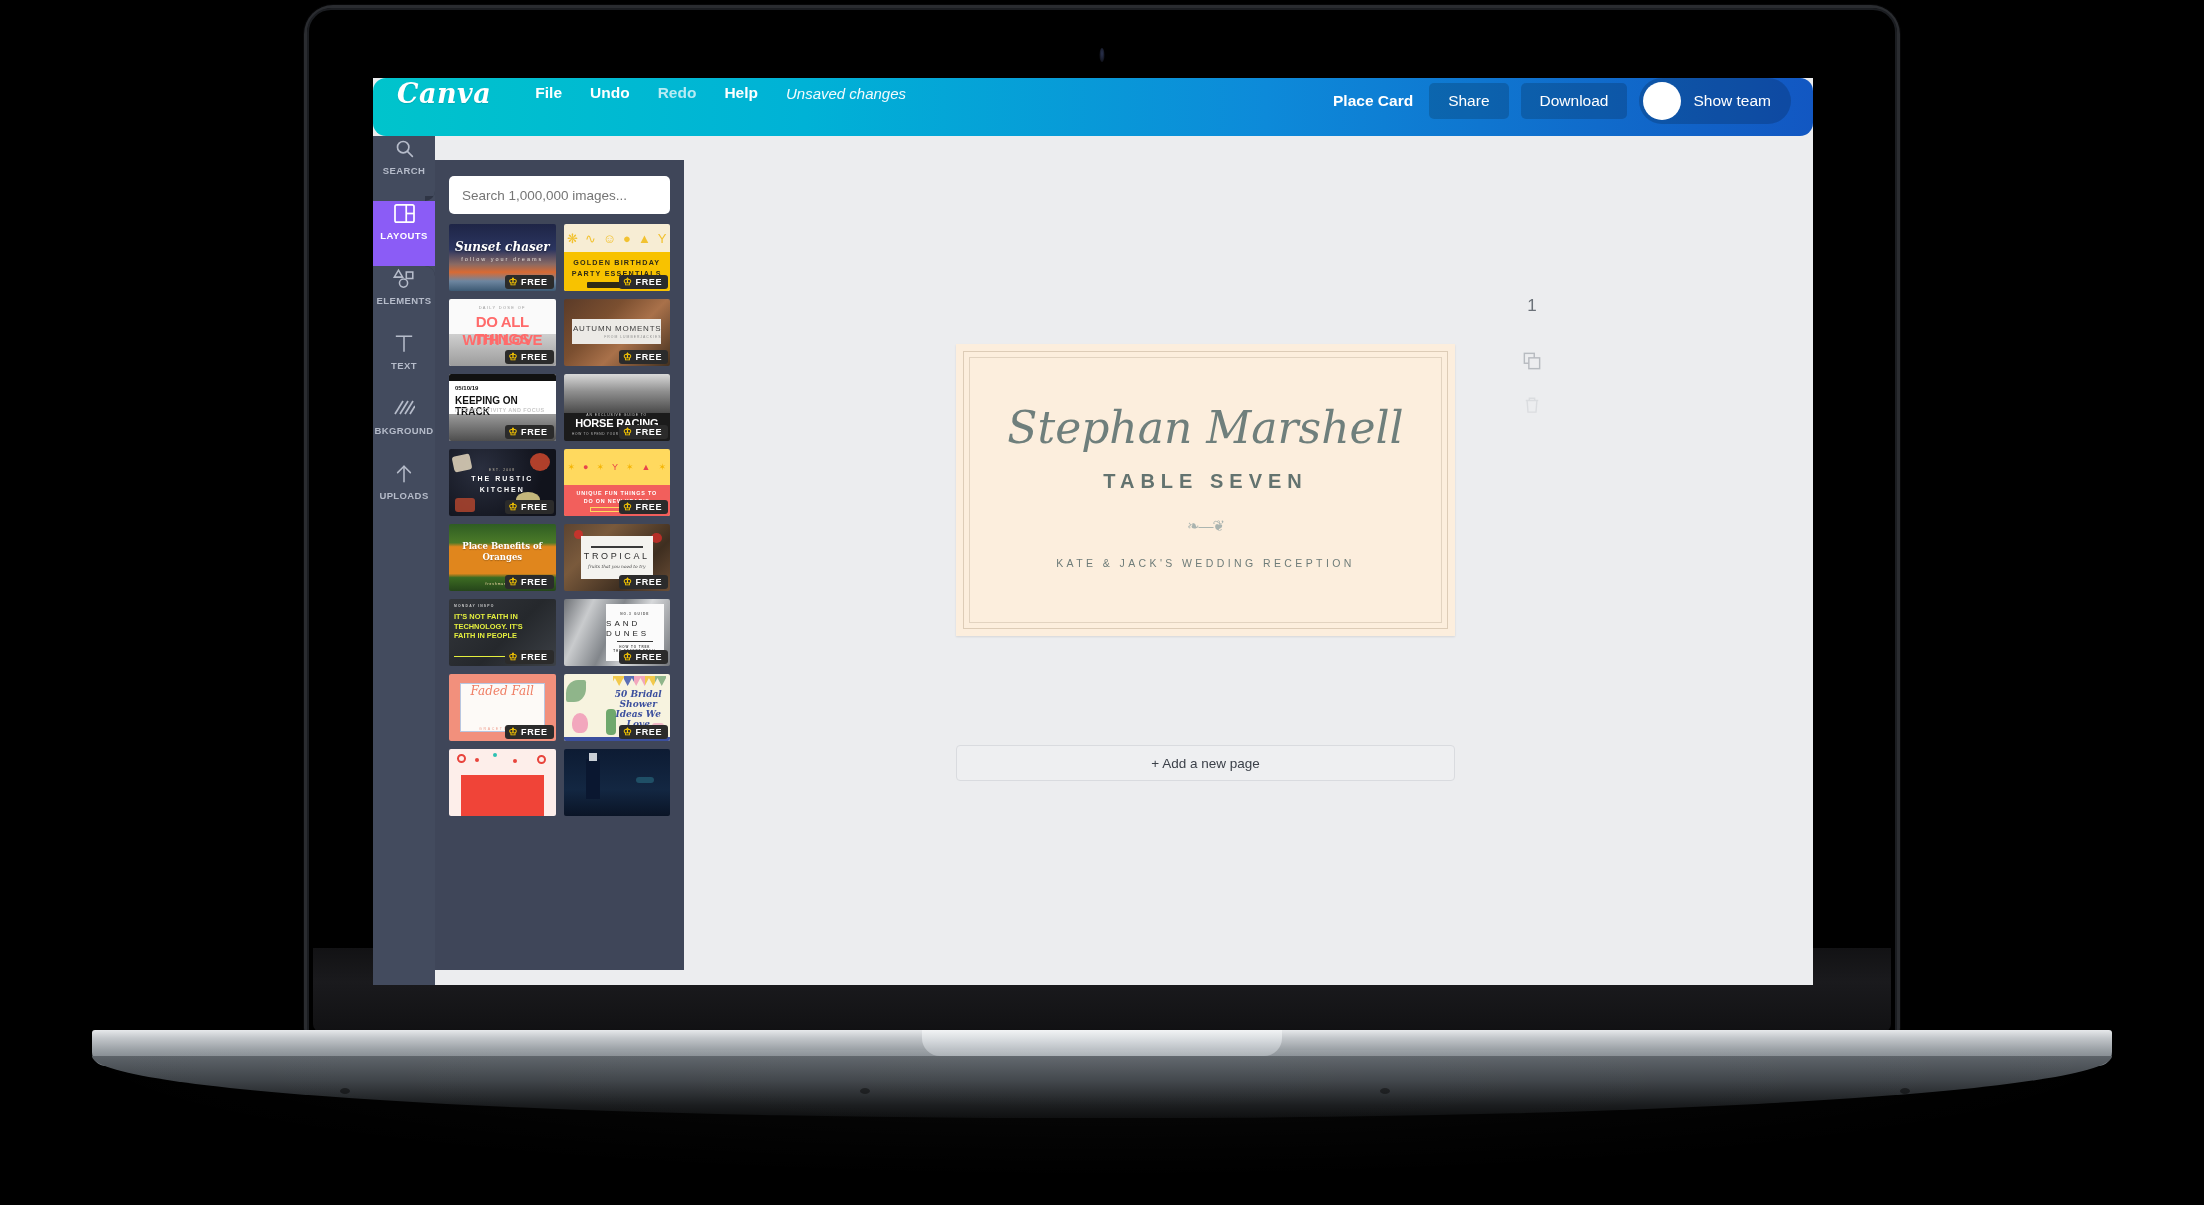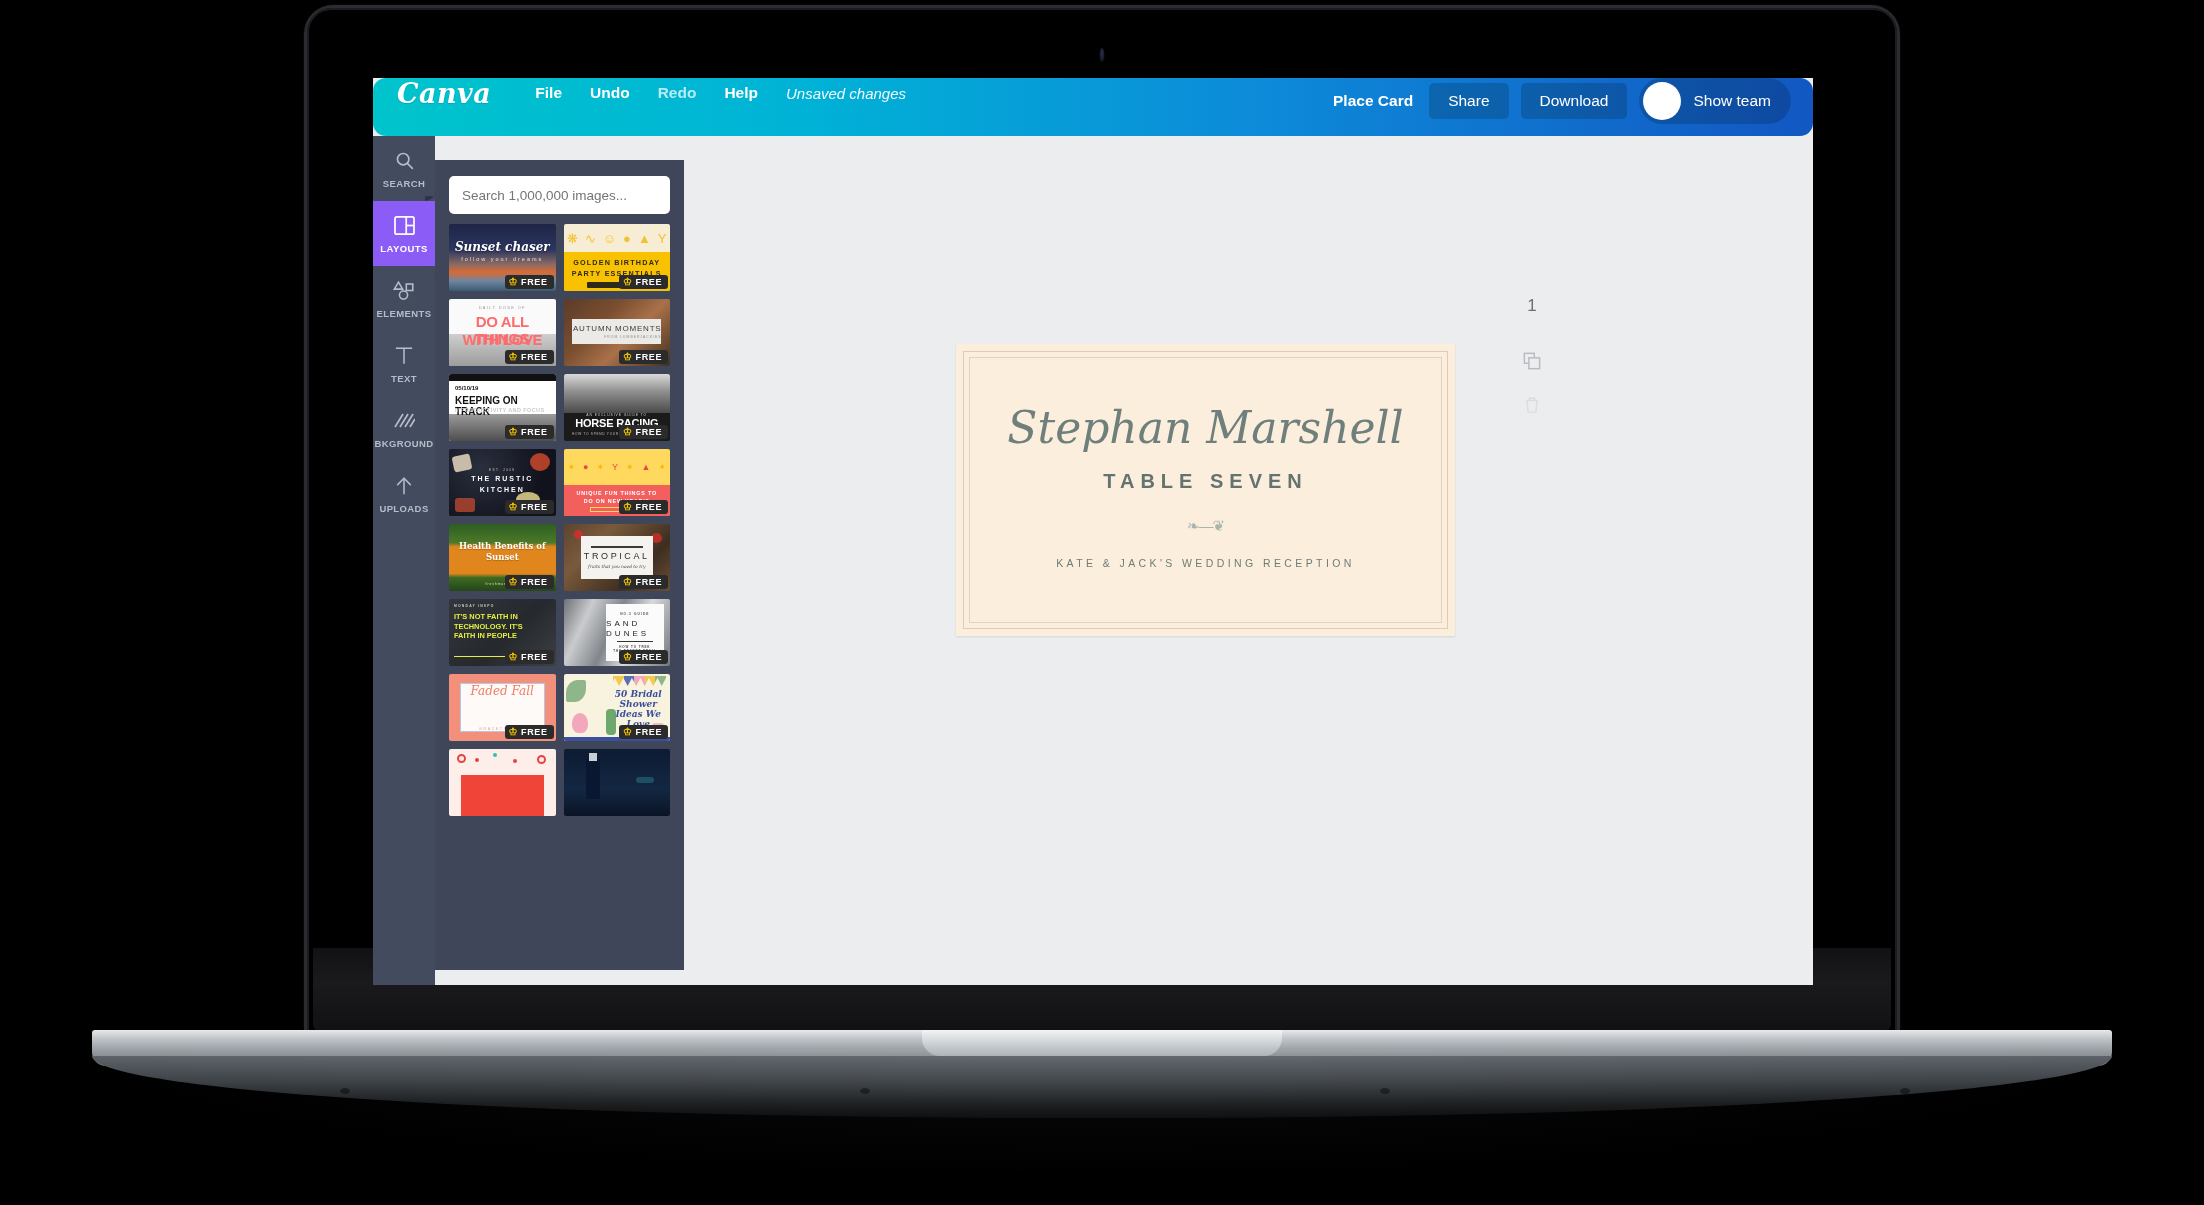--- a/index.html
+++ b/index.html
@@ -112,21 +112,21 @@
   }
   .team-label { color: #fff; font-size: 15.5px; white-space: nowrap; }
 
   
   .rail {
     position: absolute; left: 0; top: 58px; width: 62px; bottom: 0;
     background: #434b5e;
   }
   .rail-item {
     position: relative; height: 65px; display: flex; flex-direction: column;
-    align-items: center; justify-content: center; cursor: pointer;
+    align-items: center; cursor: pointer;
     color: #b6bcca;
   }
   .rail-item .glyph { height: 24px; display:flex; align-items:center; justify-content:center; }
   .rail-item .lbl {
     font-size: 9.5px; letter-spacing: .4px; margin-top: 5px; font-weight: 600;
   }
   .rail-item.active { background: #8b5cf6; color: #fff; }
   .rail-item.active::before,
   .rail-item.active::after {
     content: ""; position: absolute; right: 0; width: 10px; height: 10px;
@@ -434,21 +434,21 @@
             <div style="color:#fff;font-size:5.4px;font-weight:bold;letter-spacing:.8px;margin-top:2px">DO ON NEW YEAR'S</div>
             <div style="margin:3px auto 0;width:54px;height:5px;border:1px solid #ffd95e"></div>
           </div>
           <div class="free-badge">
             <span class="crown">♔</span>
               <span>FREE</span>
           </div>
         </div>
 
         <div class="thumb" style="background:linear-gradient(180deg,#2f5d23 0%,#4b7a28 28%,#e0861d 34%,#e0861d 74%,#3c6b22 80%,#25451a 100%)">
-          <div style="position:absolute;left:0;right:0;top:17px;text-align:center;color:#fff;font-family:'DejaVu Serif',serif;font-weight:700;font-size:8.5px;line-height:1.25;text-shadow:0 1px 1px rgba(0,0,0,.25)">Health Benefits of Sunset</div>
+          <div style="position:absolute;left:0;right:0;top:17px;text-align:center;color:#fff;font-family:'DejaVu Serif',serif;font-weight:700;font-size:8.5px;line-height:1.25;text-shadow:0 1px 1px rgba(0,0,0,.25)">Place Benefits of Oranges</div>
           <div style="position:absolute;left:0;right:0;bottom:5px;text-align:center;color:#ffe2b0;font-size:3.2px;letter-spacing:1px">freshmart.com</div>
           <div class="free-badge">
             <span class="crown">♔</span>
               <span>FREE</span>
           </div>
         </div>
 
         <div class="thumb" style="background:linear-gradient(135deg,#5d4430 0%,#7a5a3c 30%,#3e2e20 70%,#6b4e36 100%)">
           <div style="position:absolute;left:10px;top:6px;width:9px;height:9px;border-radius:50%;background:#c4342c"></div>
           <div style="position:absolute;right:8px;top:9px;width:11px;height:10px;border-radius:50%;background:#b62f28"></div>
@@ -550,20 +550,21 @@
             <rect x="6.5" y="6.5" width="12" height="12" fill="#ecedef"></rect>
           </svg>
         </div>
         <div class="tool-icon ghost">
           <svg width="16" height="18" viewBox="0 0 18 20" fill="none" stroke="#8d939b" stroke-width="1.6">
             <path d="M2 5 h14 M6 5 V2.5 h6 V5 M3.5 5 l1 13 h9 l1 -13"></path>
           </svg>
         </div>
       </div>
 
+      <div class="add-page">+ Add a new page</div>
     </div>
 
   </div>
 
   <div class="base"></div>
   <div class="base-lip"></div>
   <div class="base-shadow"></div>
   <div class="foot" style="left:340px"></div>
   <div class="foot" style="left:860px"></div>
   <div class="foot" style="left:1380px"></div>

